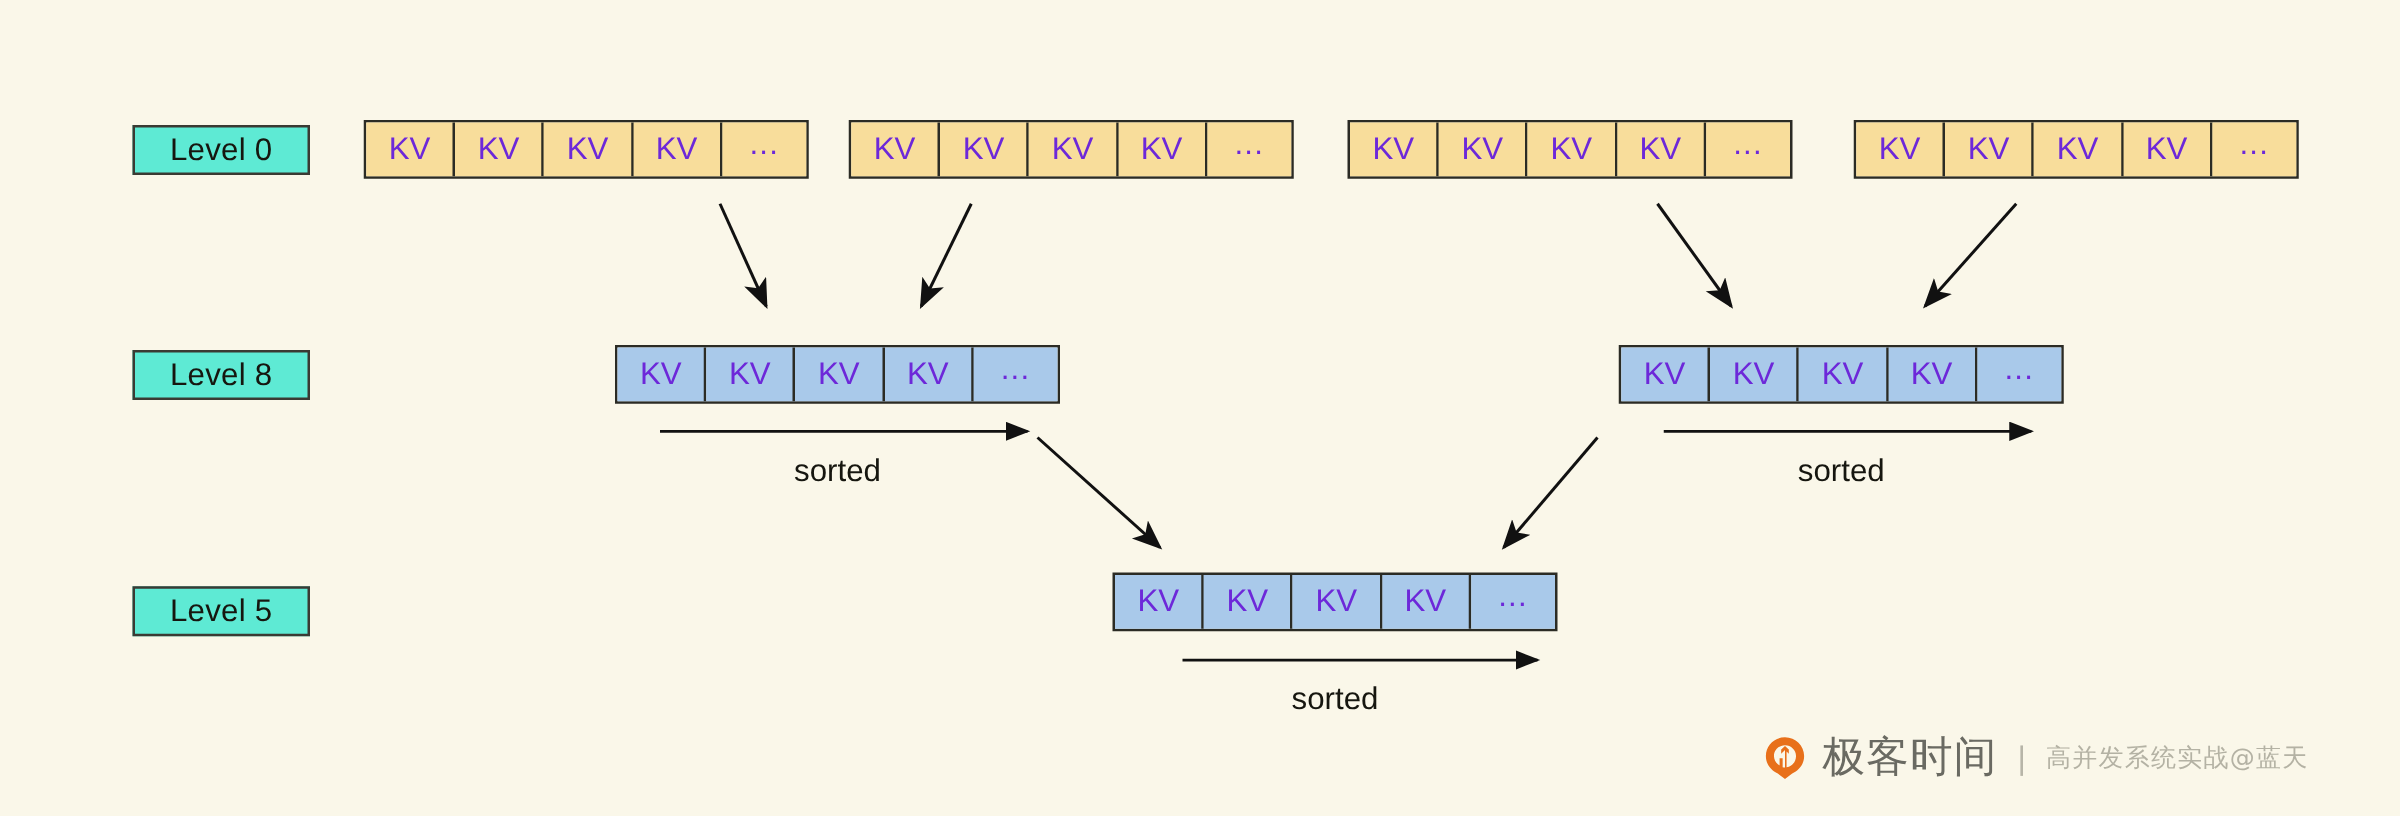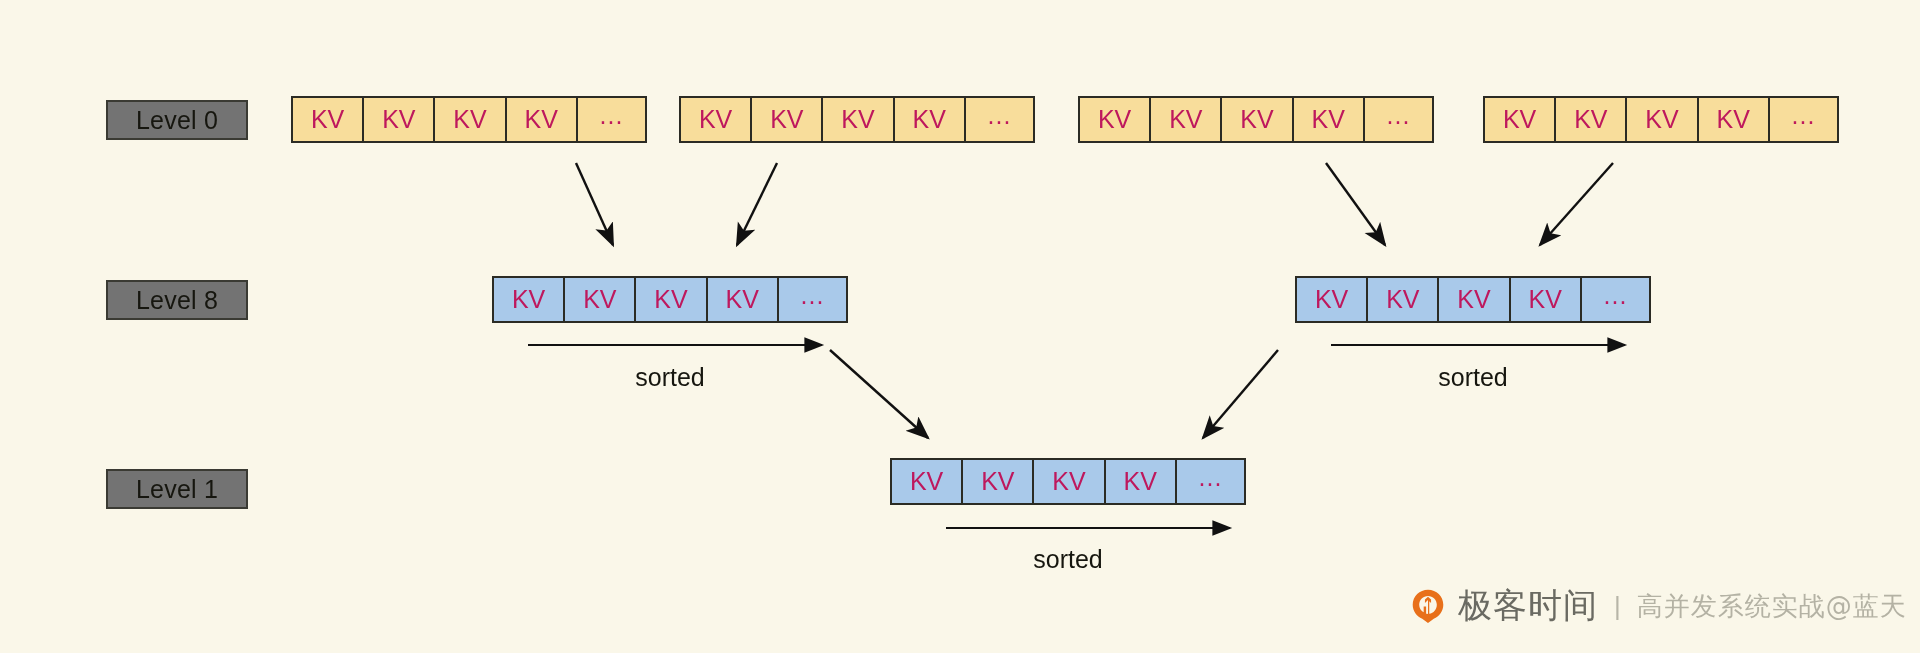--- a/index.html
+++ b/index.html
@@ -16,21 +16,21 @@
   #stage {
     position: relative;
     width: 1920px;
     height: 653px;
     background: #faf7e9;
   }
   .level-label {
     position: absolute;
     box-sizing: border-box;
     border: 2px solid #3a3a33;
-    background: #737373;
+    background: #5eead4;
     color: #16160f;
     font-size: 25px;
     line-height: 1;
     display: flex;
     align-items: center;
     justify-content: center;
     letter-spacing: 0.2px;
   }
   .sst {
     position: absolute;
@@ -39,21 +39,21 @@
     border: 2px solid #2b2b24;
     height: 47px;
   }
   .cell {
     box-sizing: border-box;
     border-right: 2px solid #2b2b24;
     display: flex;
     align-items: center;
     justify-content: center;
     font-size: 25px;
-    color: #be185d;
+    color: #6d28d9;
     height: 100%;
   }
   .cell:last-child {
     border-right: none;
   }
   .cell.ellipsis {
     font-size: 25px;
     letter-spacing: 1px;
     padding-bottom: 8px;
   }
@@ -91,21 +91,21 @@
     color: #6a6a62;
     letter-spacing: 1px;
     font-family: "DejaVu Sans", sans-serif;
   }
   .wm-sep {
     color: #b7b5a8;
     font-size: 26px;
     margin: 0 4px;
   }
   .wm-sub {
-    font-size: 26px;
+    font-size: 20px;
     color: #b4b2a4;
     letter-spacing: 1px;
     font-family: "DejaVu Sans", sans-serif;
   }
 </style>
 </head>
 <body>
 
 <div id="stage">
 
@@ -162,21 +162,21 @@
     <div class="cell" style="width:72px;">KV</div>
     <div class="cell" style="width:72px;">KV</div>
     <div class="cell" style="width:72px;">KV</div>
     <div class="cell ellipsis" style="width:68px;">...</div>
   </div>
 
   <div class="sorted-label" style="left:570px; top:363px; width:200px;">sorted</div>
   <div class="sorted-label" style="left:1373px; top:363px; width:200px;">sorted</div>
 
   <div class="level-label" style="left:106px; top:469px; width:142px; height:40px;">
-    <span>Level 1</span>
+    <span>Level 5</span>
   </div>
 
   <div class="sst blue" style="left:890px; top:458px; width:356px;">
     <div class="cell" style="width:72px;">KV</div>
     <div class="cell" style="width:72px;">KV</div>
     <div class="cell" style="width:72px;">KV</div>
     <div class="cell" style="width:72px;">KV</div>
     <div class="cell ellipsis" style="width:68px;">...</div>
   </div>
 

